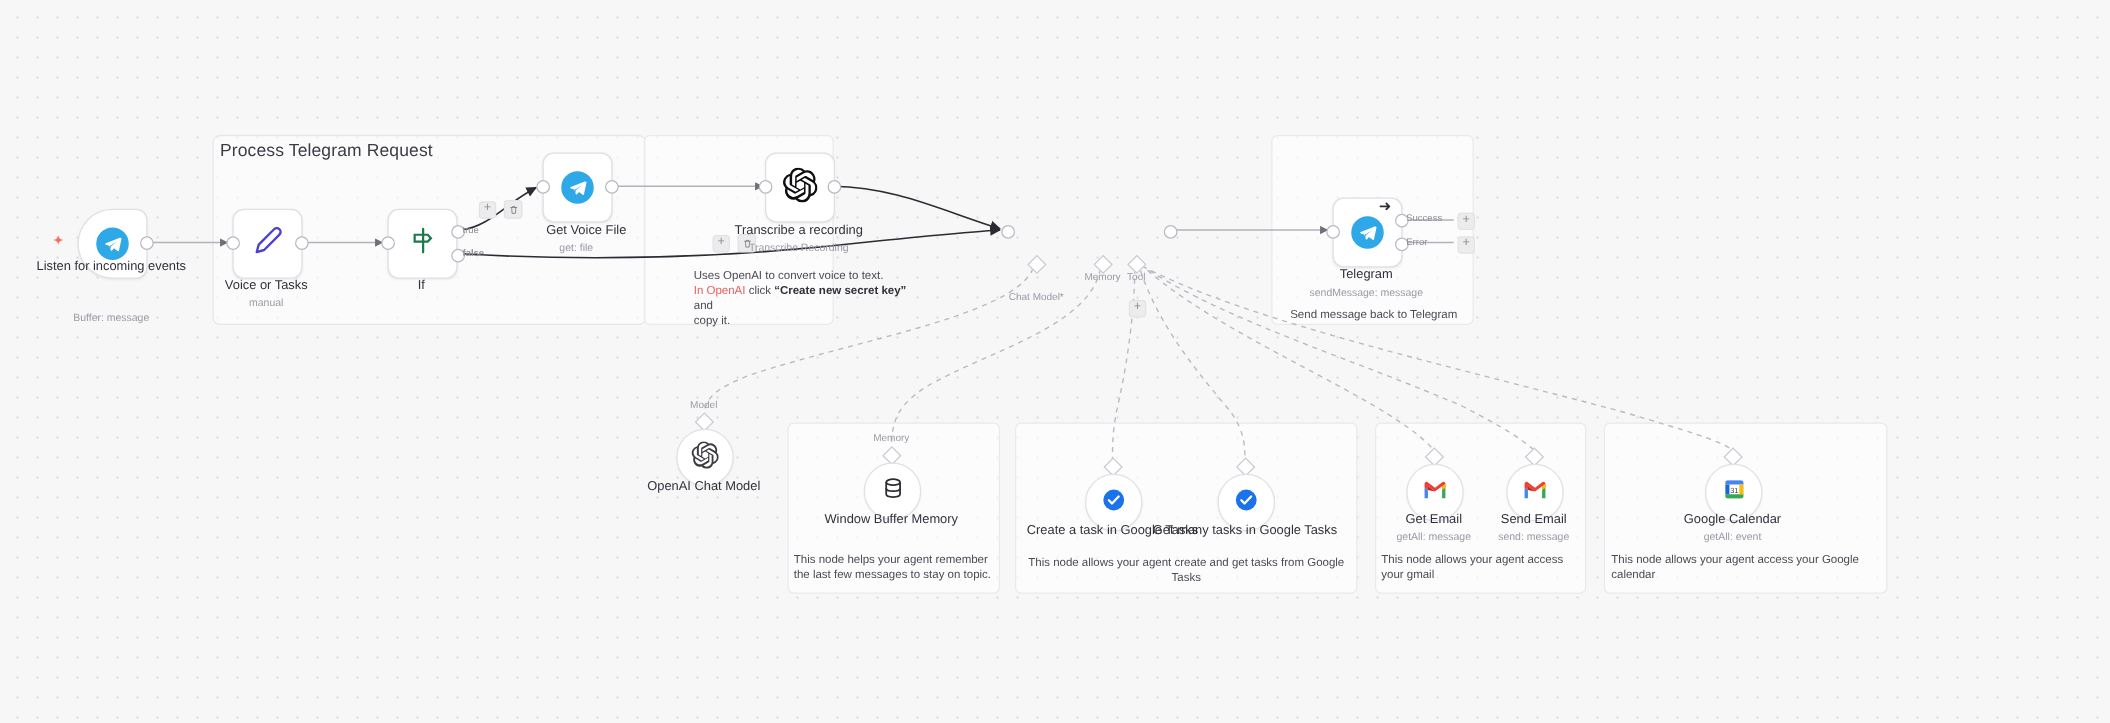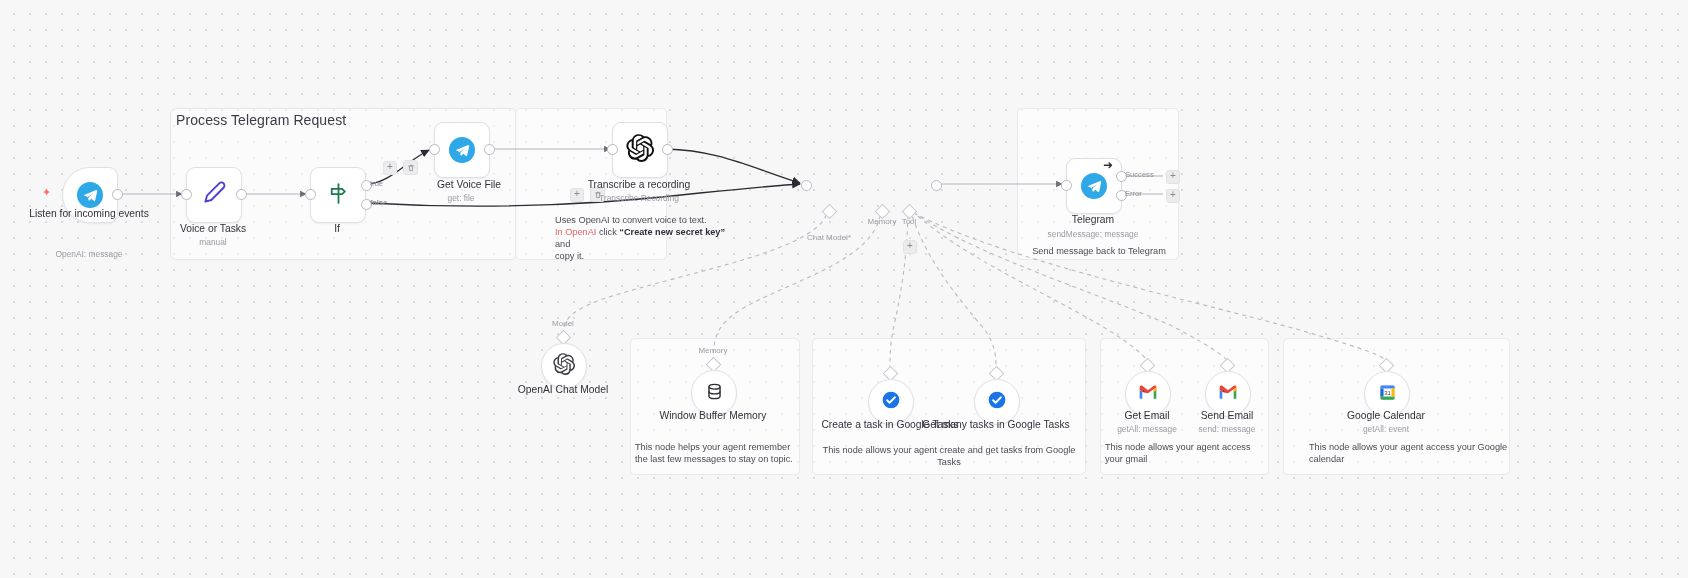--- a/index.html
+++ b/index.html
@@ -174,21 +174,21 @@
   <div class="spark" style="left:42px;top:186px;">✦</div>
   <div class="node trigger" style="left:62px;top:167px;">
     <span class="tg-ico">
       <svg viewBox="0 0 24 24">
           <path fill="#fff" d="M21.3 3.3 2.6 10.6c-.9.3-.9 1.5 0 1.8l4.6 1.5 1.8 5.6c.2.7 1.1.9 1.6.3l2.5-2.7 4.7 3.5c.6.4 1.4.1 1.6-.6l3.3-15c.2-.9-.6-1.6-1.4-1.2zM9.4 14.3l-.3 3.5-1.2-3.8 9.3-5.9-7.8 6.2z"></path>
         </svg>
     </span>
   </div>
   <div class="endpoint" style="left:112px;top:189px;"></div>
   <div class="node-label" style="left:14px;top:208px;">Listen for incoming events</div>
-  <div class="node-sub" style="left:14px;top:249px;">OpenAI: message</div>
+  <div class="node-sub" style="left:14px;top:249px;">Buffer: message</div>
 
   <div class="node" style="left:186px;top:167px;">
     <span class="pencil">
       <svg viewBox="0 0 24 24" fill="none" stroke="#4b3fd6" stroke-width="1.6" stroke-linecap="round" stroke-linejoin="round">
         <path d="M16.5 3.8 6 14.3l-1.4 5.1 5.1-1.4L20.2 7.5a2.4 2.4 0 0 0-3.7-3.7z"></path>
       </svg>
     </span>
   </div>
   <div class="endpoint" style="left:181px;top:189px;"></div>
   <div class="endpoint" style="left:236px;top:189px;"></div>
@@ -370,15 +370,15 @@
         <path d="M3 5a2 2 0 0 1 2-2h14a2 2 0 0 1 2 2v2H3z" fill="#4285f4"></path>
         <path d="M3 17h18v2a2 2 0 0 1-2 2H5a2 2 0 0 1-2-2z" fill="#34a853"></path>
         <path d="M3 7h4v10H3z" fill="#1967d2"></path>
           <path d="M17 7h4v10h-4z" fill="#fbbc04"></path>
         <text x="12" y="15.5" font-size="7.5" text-anchor="middle" fill="#3c4043" font-family="Liberation Sans, sans-serif">31</text>
       </svg>
     </span>
   </div>
   <div class="node-label" style="left:1311px;top:410px;">Google Calendar</div>
   <div class="node-sub" style="left:1311px;top:424px;">getAll: event</div>
-  <div class="note-text" style="left:1289px;top:441px;width:200px;margin-left:20px;">This node allows your agent access your Google calendar</div>
+  <div class="note-text" style="left:1289px;top:441px;width:200px;">This node allows your agent access your Google calendar</div>
 
 </div>
 
 </body></html>

